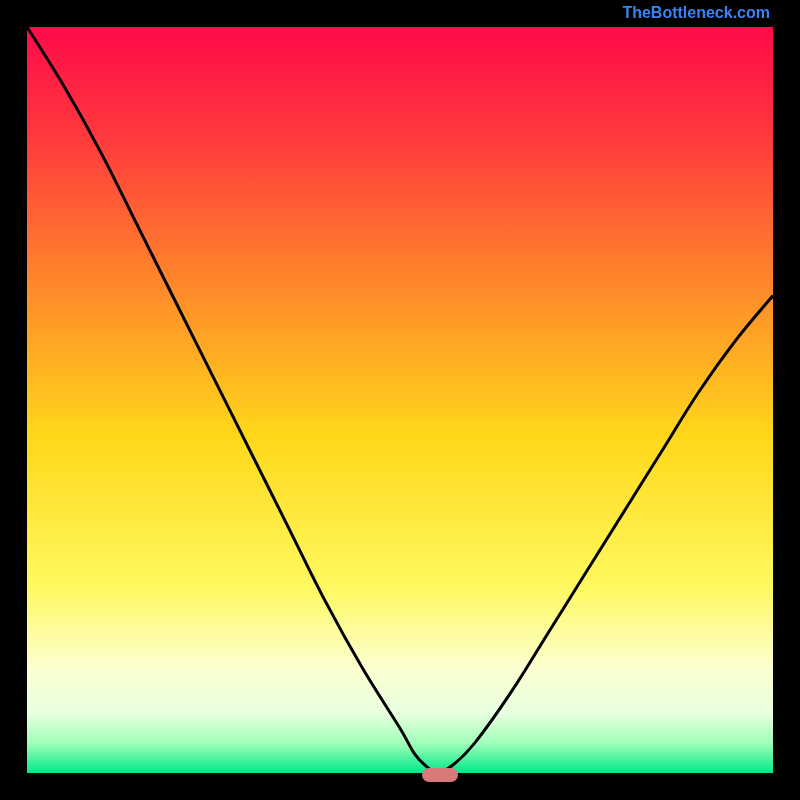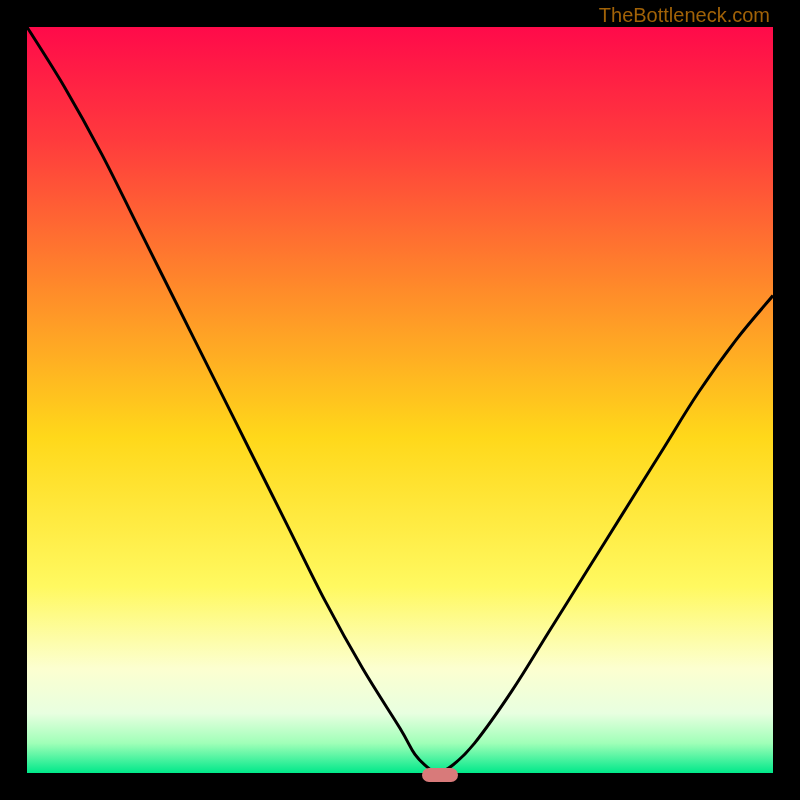--- a/index.html
+++ b/index.html
@@ -19,23 +19,23 @@
       top: 25px;
       left: 25px;
       width: 750px;
       height: 750px;
       border: 2px solid #000;
     }
     .watermark {
       position: absolute;
       top: 4px;
       right: 30px;
-      font-size: 20px;
-      font-weight: normal;
-      color: #a16207;
+      font-size: 16px;
+      font-weight: bold;
+      color: #3b82f6;
       z-index: 10;
     }
     .gradient-bg {
       position: absolute;
       top: 0;
       left: 0;
       width: 100%;
       height: 100%;
     }
     .curve-svg {

